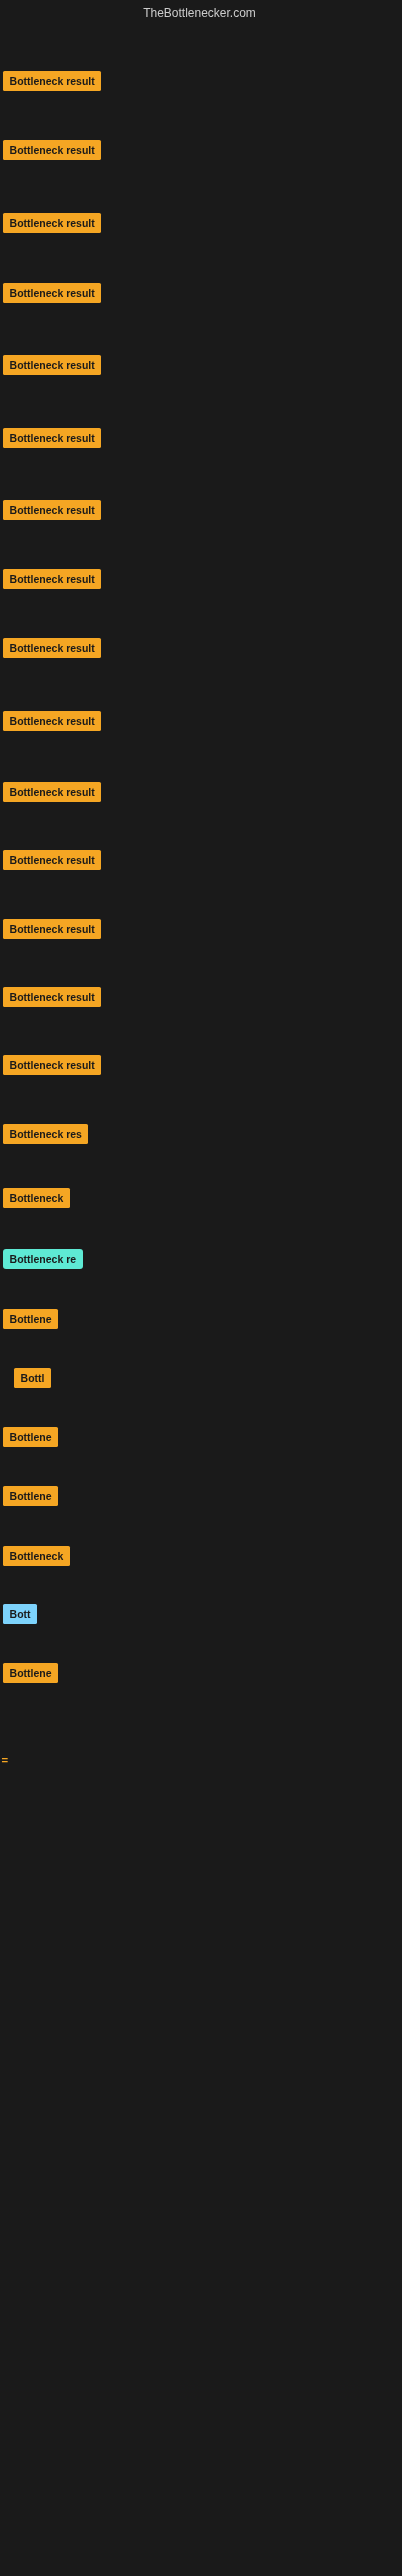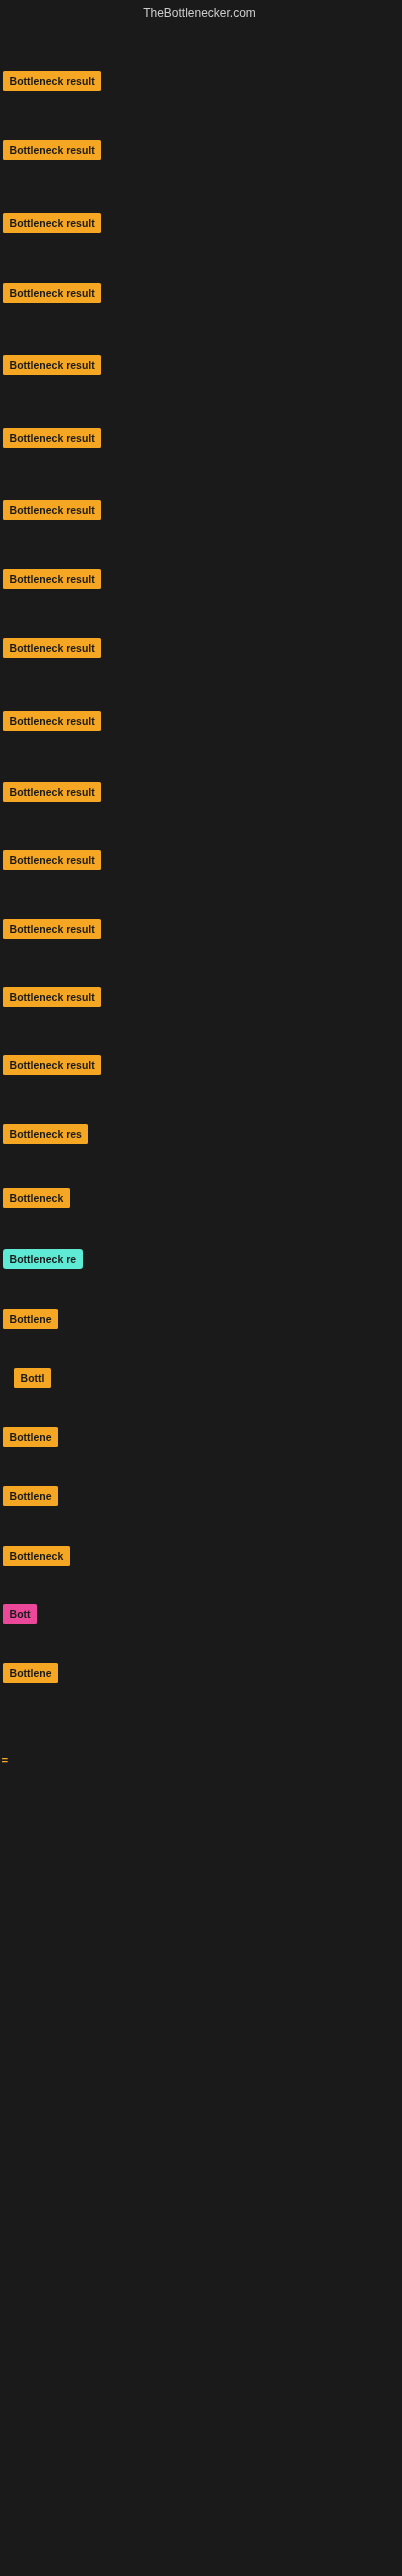--- a/index.html
+++ b/index.html
@@ -42,19 +42,19 @@
       <div style="position: absolute; left: 0px; top: 962px; padding: 1.6px 3.2px;"><div style="display: inline-block; background-color: rgb(245, 166, 35); color: rgb(26, 26, 26); font-family: Arial, sans-serif; font-size: 10.5px; font-weight: bold; padding: 4px 6.4px; border-radius: 1.6px; white-space: nowrap; overflow: hidden; max-width: 119px;">Bottleneck result</div></div>
       <div style="position: absolute; left: 0px; top: 1030px; padding: 1.6px 3.2px;"><div style="display: inline-block; background-color: rgb(245, 166, 35); color: rgb(26, 26, 26); font-family: Arial, sans-serif; font-size: 10.5px; font-weight: bold; padding: 4px 6.4px; border-radius: 1.6px; white-space: nowrap; overflow: hidden; max-width: 119px;">Bottleneck result</div></div>
       <div style="position: absolute; left: 0px; top: 1099px; padding: 1.6px 3.2px;"><div style="display: inline-block; background-color: rgb(245, 166, 35); color: rgb(26, 26, 26); font-family: Arial, sans-serif; font-size: 10.5px; font-weight: bold; padding: 4px 6.4px; border-radius: 1.6px; white-space: nowrap; overflow: hidden; max-width: 101px;">Bottleneck res</div></div>
       <div style="position: absolute; left: 0px; top: 1163px; padding: 1.6px 3.2px;"><div style="display: inline-block; background-color: rgb(245, 166, 35); color: rgb(26, 26, 26); font-family: Arial, sans-serif; font-size: 10.5px; font-weight: bold; padding: 4px 6.4px; border-radius: 1.6px; white-space: nowrap; overflow: hidden; max-width: 79px;">Bottleneck</div></div>
       <div style="position: absolute; left: 0px; top: 1224px; padding: 1.6px 3.2px;"><div style="display: inline-block; background-color: #5eead4; color: rgb(26, 26, 26); font-family: Arial, sans-serif; font-size: 10.5px; font-weight: bold; padding: 4px 6.4px; border-radius: 3px; white-space: nowrap; overflow: hidden; max-width: 93px;">Bottleneck re</div></div>
       <div style="position: absolute; left: 0px; top: 1284px; padding: 1.6px 3.2px;"><div style="display: inline-block; background-color: rgb(245, 166, 35); color: rgb(26, 26, 26); font-family: Arial, sans-serif; font-size: 10.5px; font-weight: bold; padding: 4px 6.4px; border-radius: 1.6px; white-space: nowrap; overflow: hidden; max-width: 71px;">Bottlene</div></div>
       <div style="position: absolute; left: 0px; top: 1343px; padding: 1.6px 3.2px;"><div style="display: inline-block; background-color: rgb(245, 166, 35); color: rgb(26, 26, 26); font-family: Arial, sans-serif; font-size: 10.5px; font-weight: bold; padding: 4px 6.4px; border-radius: 1.6px; white-space: nowrap; overflow: hidden; max-width: 56px; margin-left: 11px;">Bottl</div></div>
       <div style="position: absolute; left: 0px; top: 1402px; padding: 1.6px 3.2px;"><div style="display: inline-block; background-color: rgb(245, 166, 35); color: rgb(26, 26, 26); font-family: Arial, sans-serif; font-size: 10.5px; font-weight: bold; padding: 4px 6.4px; border-radius: 1.6px; white-space: nowrap; overflow: hidden; max-width: 74px;">Bottlene</div></div>
       <div style="position: absolute; left: 0px; top: 1461px; padding: 1.6px 3.2px;"><div style="display: inline-block; background-color: rgb(245, 166, 35); color: rgb(26, 26, 26); font-family: Arial, sans-serif; font-size: 10.5px; font-weight: bold; padding: 4px 6.4px; border-radius: 1.6px; white-space: nowrap; overflow: hidden; max-width: 66px;">Bottlene</div></div>
       <div style="position: absolute; left: 0px; top: 1521px; padding: 1.6px 3.2px;"><div style="display: inline-block; background-color: rgb(245, 166, 35); color: rgb(26, 26, 26); font-family: Arial, sans-serif; font-size: 10.5px; font-weight: bold; padding: 4px 6.4px; border-radius: 1.6px; white-space: nowrap; overflow: hidden; max-width: 77px;">Bottleneck</div></div>
-      <div style="position: absolute; left: 0px; top: 1579px; padding: 1.6px 3.2px;"><div style="display: inline-block; background-color: #ec4899; color: rgb(26, 26, 26); font-family: Arial, sans-serif; font-size: 10.5px; font-weight: bold; padding: 4px 6.4px; border-radius: 1.6px; white-space: nowrap; overflow: hidden; max-width: 51px;">Bott</div></div>
+      <div style="position: absolute; left: 0px; top: 1579px; padding: 1.6px 3.2px;"><div style="display: inline-block; background-color: #7dd3fc; color: rgb(26, 26, 26); font-family: Arial, sans-serif; font-size: 10.5px; font-weight: bold; padding: 4px 6.4px; border-radius: 1.6px; white-space: nowrap; overflow: hidden; max-width: 51px;">Bott</div></div>
       <div style="position: absolute; left: 0px; top: 1638px; padding: 1.6px 3.2px;"><div style="display: inline-block; background-color: rgb(245, 166, 35); color: rgb(26, 26, 26); font-family: Arial, sans-serif; font-size: 10.5px; font-weight: bold; padding: 4px 6.4px; border-radius: 1.6px; white-space: nowrap; overflow: hidden; max-width: 71px;">Bottlene</div></div>
       <div style="position: absolute; top: 1731px; left: 1.6px; color: rgb(245, 166, 35); font-size: 11.3px; font-weight: bold;">=</div>
     </div>
 
 </div>
 
 
 </body></html>

